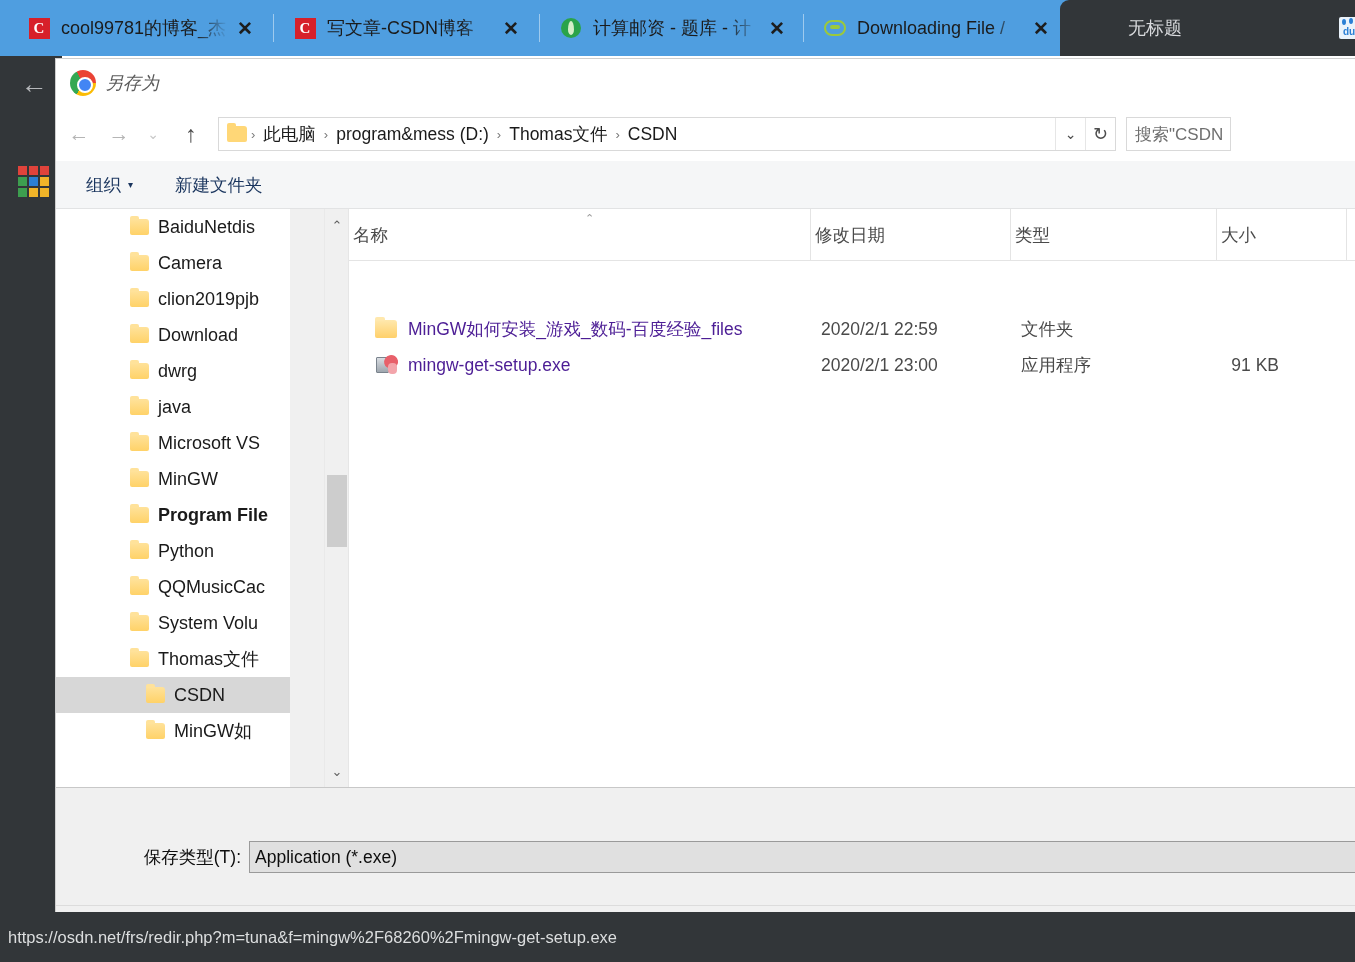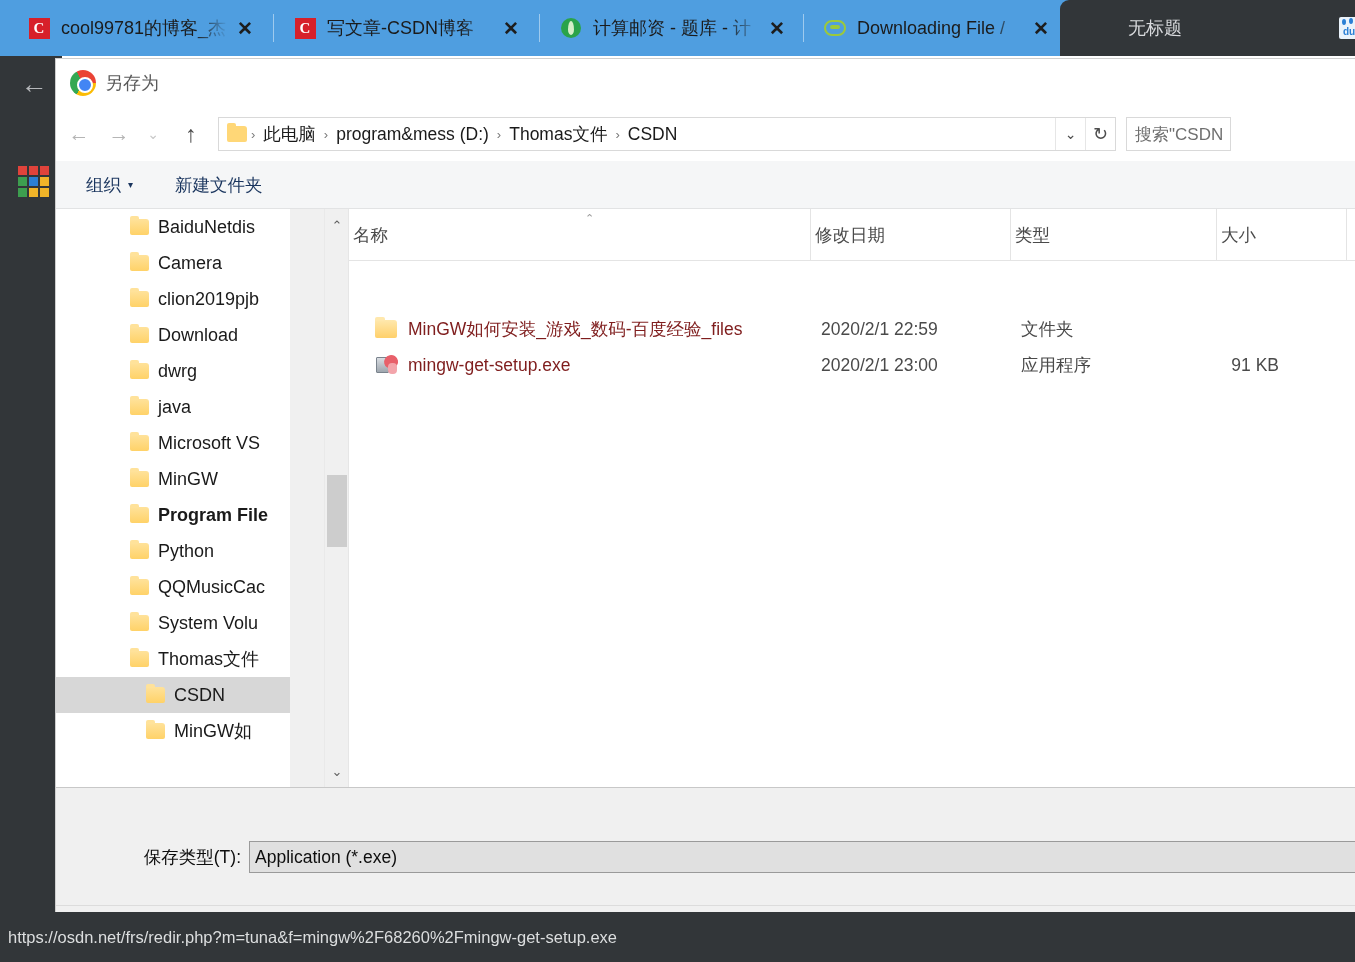--- a/index.html
+++ b/index.html
@@ -138,21 +138,21 @@
     width: 1300px; height: 856px;
     background: #f0f0f0;
     border-top: 1px solid #cfcfcf;
     border-left: 1px solid #cfcfcf;
     overflow: hidden;
   }
   #dlg-titlebar {
     position: absolute; left: 0; top: 0;
     width: 1300px; height: 48px;
     background: #ffffff;
-    display: flex; align-items: center; padding-left: 14px;
+    display: flex; align-items: center; padding-left: 14px; font-style: italic;
   }
   .chrome-logo {
     width: 26px; height: 26px; border-radius: 50%;
     background:
       conic-gradient(from -30deg, #ea4335 0deg 120deg, #fbbc05 120deg 240deg, #34a853 240deg 360deg);
     position: relative; margin-right: 9px;
   }
   .chrome-logo:after {
     content:""; position:absolute; left:7px; top:7px;
     width:12px; height:12px; border-radius:50%;
@@ -332,21 +332,21 @@
     position:absolute; left:9px; top:1px; width:14px; height:13px;
     background: #e8606a; border-radius: 7px 7px 6px 6px;
     transform: rotate(-12deg);
   }
   .fr-exe i:nth-child(3) {
     position:absolute; left:13px; top:9px; width:9px; height:11px;
     background: #f3a5ab; border-radius: 4px;
   }
   .fr-name {
     position: absolute; left: 59px;
-    font-size: 17.5px; color: #7f1d1d; white-space: nowrap;
+    font-size: 17.5px; color: #4c1d95; white-space: nowrap;
   }
   .fr-date {
     position: absolute; left: 472px;
     font-size: 17.5px; color: #4a4a4a; white-space: nowrap;
   }
   .fr-type {
     position: absolute; left: 672px;
     font-size: 17.5px; color: #4a4a4a; white-space: nowrap;
   }
   .fr-size {

